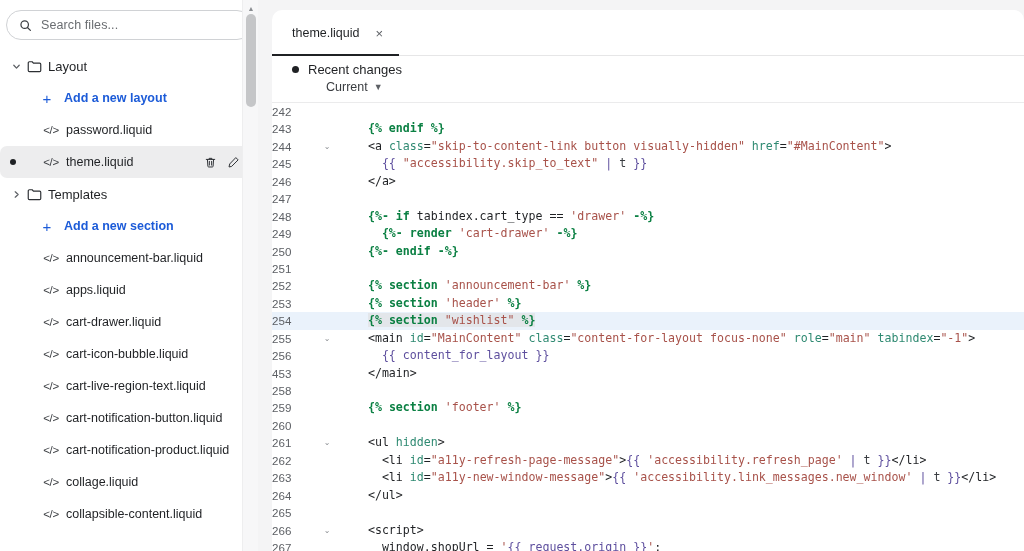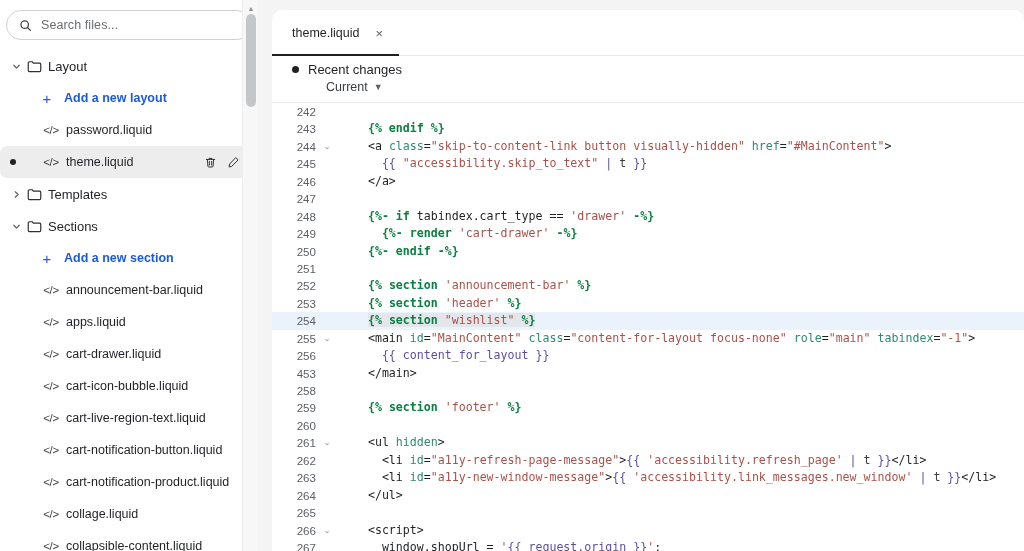--- a/index.html
+++ b/index.html
@@ -162,21 +162,20 @@
     font-size: 11.6px;
     line-height: 17.45px;
     background:#fff;
     height: 449px;
     overflow: hidden;
   }
   .cline { display:flex; height: 17.45px; align-items:center; white-space:pre; }
   .cline.hl { background:#eaf2fb; }
   .gutter {
     flex: 0 0 48px; width:48px;
-    text-align:right;
     padding-right: 4px;
     color:#5d6065;
     font-family:"Liberation Sans", sans-serif;
     font-size: 11.6px;
     user-select:none;
   }
   .fold {
     flex: 0 0 14px; width:14px; text-align:center;
     color:#8a8d91; font-size: 8px;
     font-family:"Liberation Sans", sans-serif;
@@ -260,33 +259,20 @@
             <svg width="9" height="9" viewBox="0 0 10 10" fill="none" stroke="#5d6065" stroke-width="1.4" stroke-linecap="round" stroke-linejoin="round">
               <path d="M3.6 2L6.8 5 3.6 8"></path>
             </svg>
           </span>
           <span class="ficon">
             <svg width="15" height="13" viewBox="0 0 18 15" fill="none" stroke="#2c2f33" stroke-width="1.4" stroke-linejoin="round">
               <path d="M1.5 3.2c0-.8.6-1.4 1.4-1.4h3.3l1.5 1.7h7.4c.8 0 1.4.6 1.4 1.4v7.4c0 .8-.6 1.4-1.4 1.4H2.9c-.8 0-1.4-.6-1.4-1.4z"></path>
             </svg>
           </span>
           <span class="lbl">Templates</span>
-        </div>
-        <div class="row folder">
-          <span class="caret">
-            <svg width="9" height="9" viewBox="0 0 10 10" fill="none" stroke="#5d6065" stroke-width="1.4" stroke-linecap="round" stroke-linejoin="round">
-              <path d="M2 3.6L5 6.8 8 3.6"></path>
-            </svg>
-          </span>
-          <span class="ficon">
-            <svg width="15" height="13" viewBox="0 0 18 15" fill="none" stroke="#2c2f33" stroke-width="1.4" stroke-linejoin="round">
-              <path d="M1.5 3.2c0-.8.6-1.4 1.4-1.4h3.3l1.5 1.7h7.4c.8 0 1.4.6 1.4 1.4v7.4c0 .8-.6 1.4-1.4 1.4H2.9c-.8 0-1.4-.6-1.4-1.4z"></path>
-            </svg>
-          </span>
-          <span class="lbl">Sections</span>
         </div>
         <div class="row addnew">
           <span class="plus">+</span>
           <span class="lbl">Add a new section</span>
         </div>
         <div class="row file">
           <span class="codeicon">&lt;/&gt;</span>
           <span>announcement-bar.liquid</span>
         </div>
         <div class="row file">

